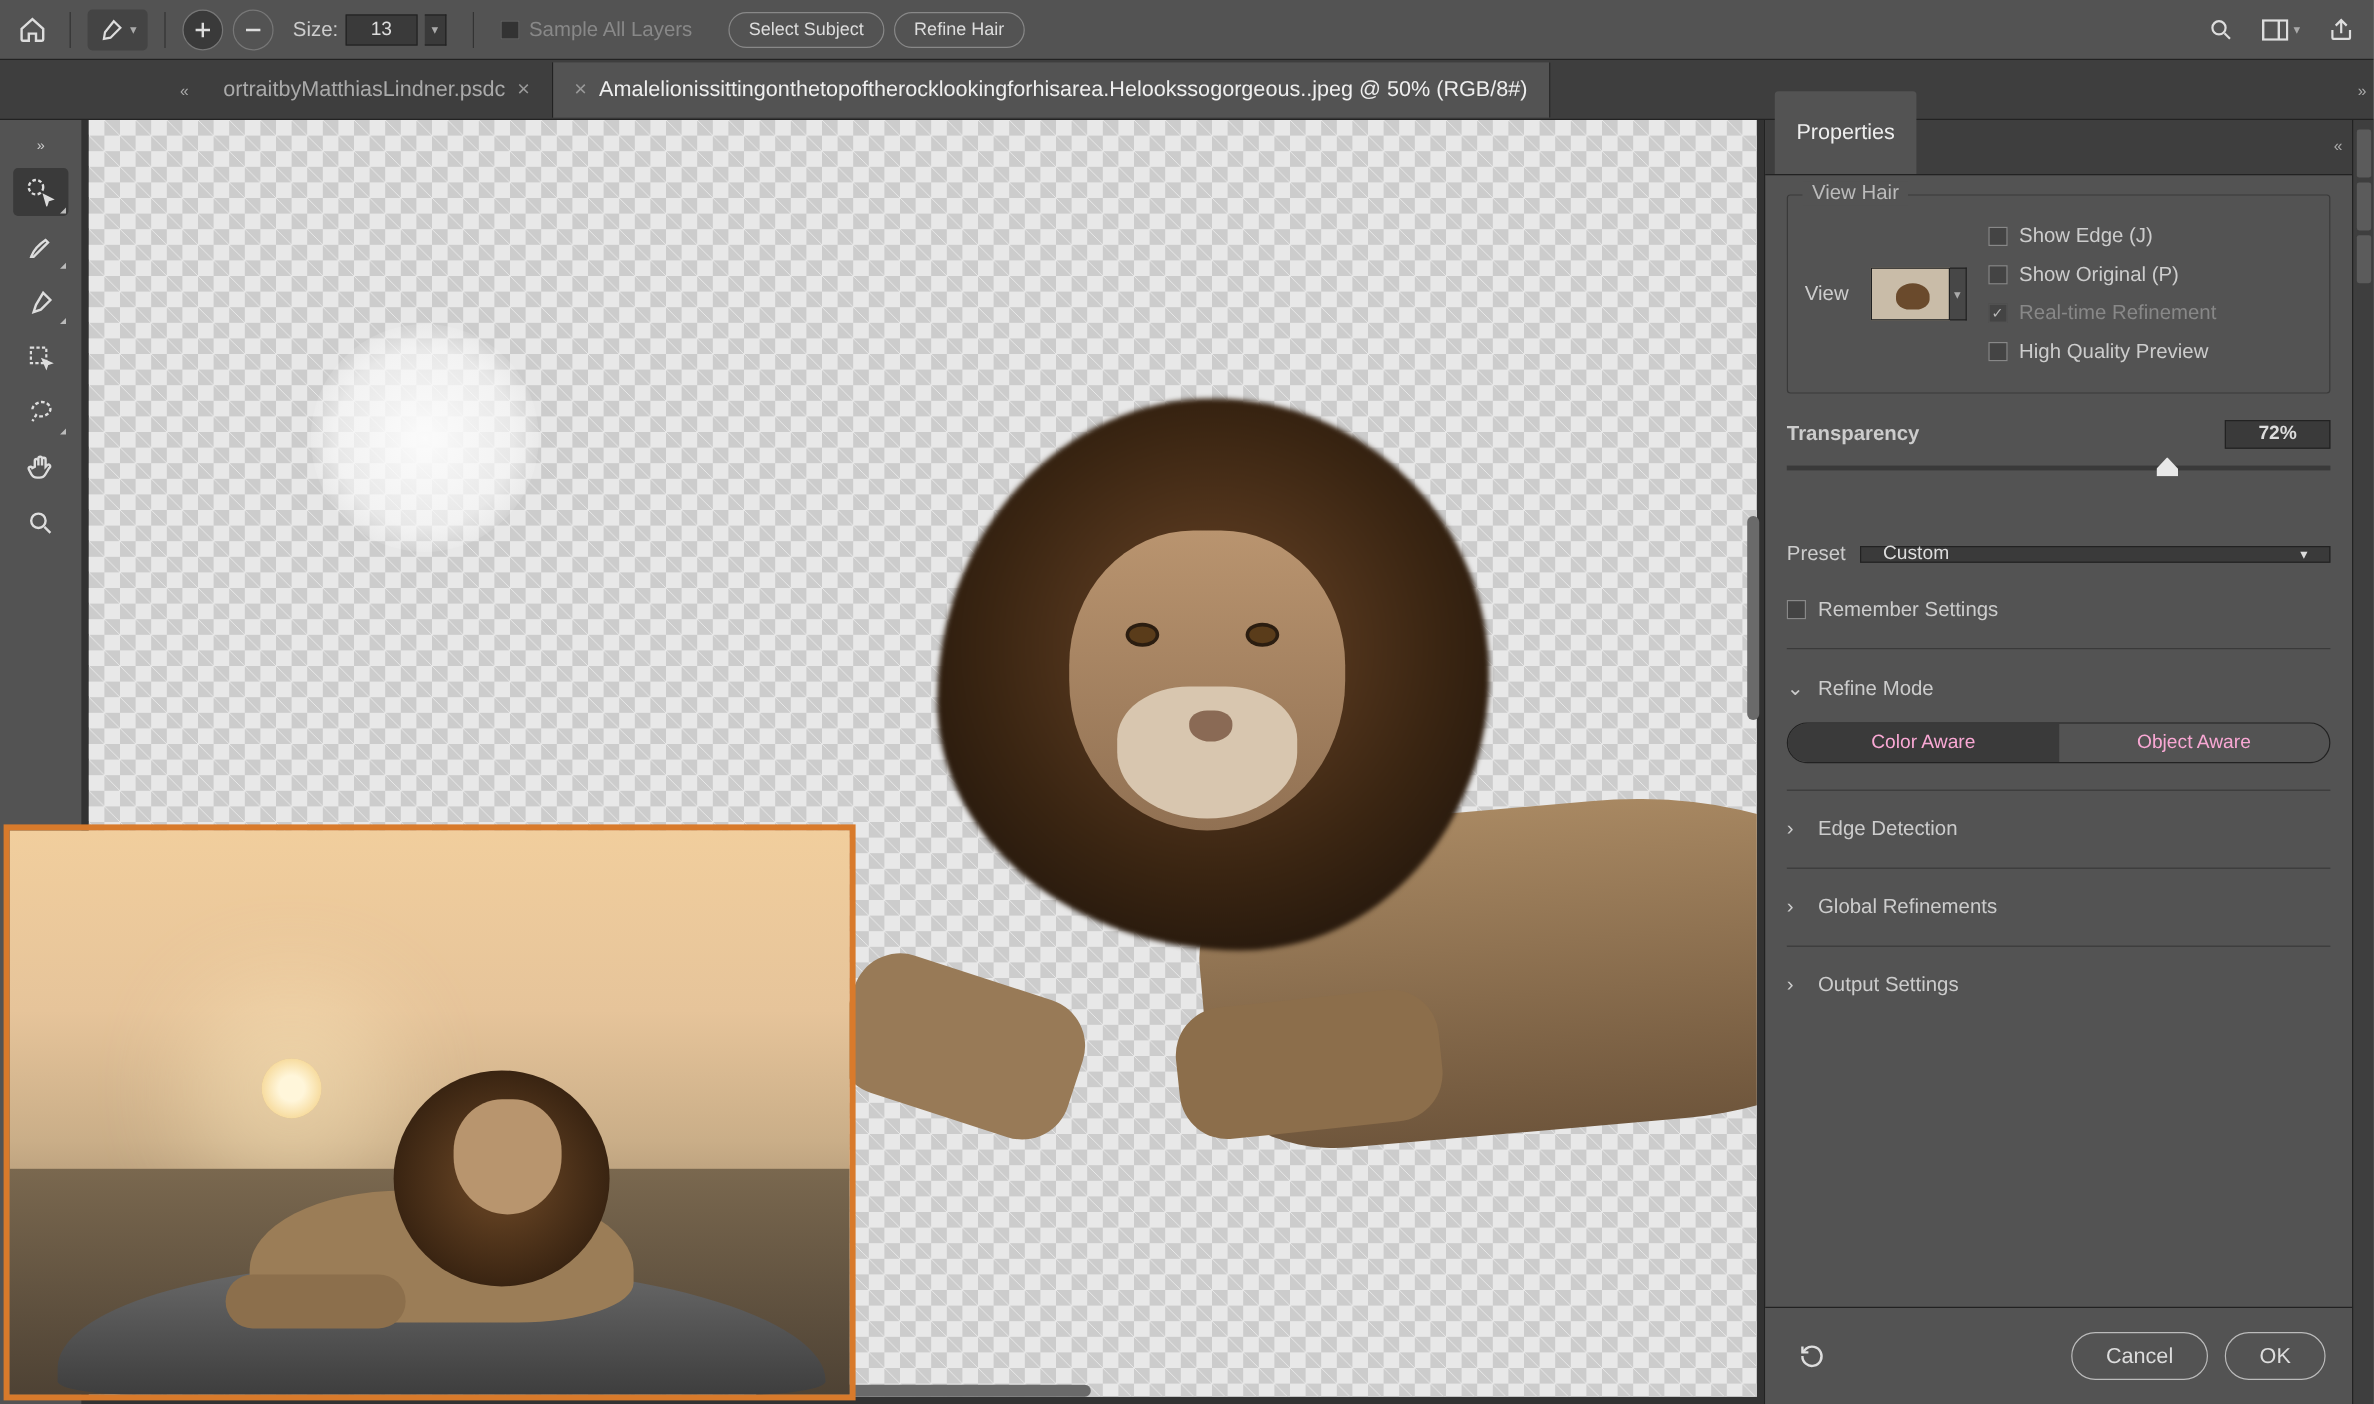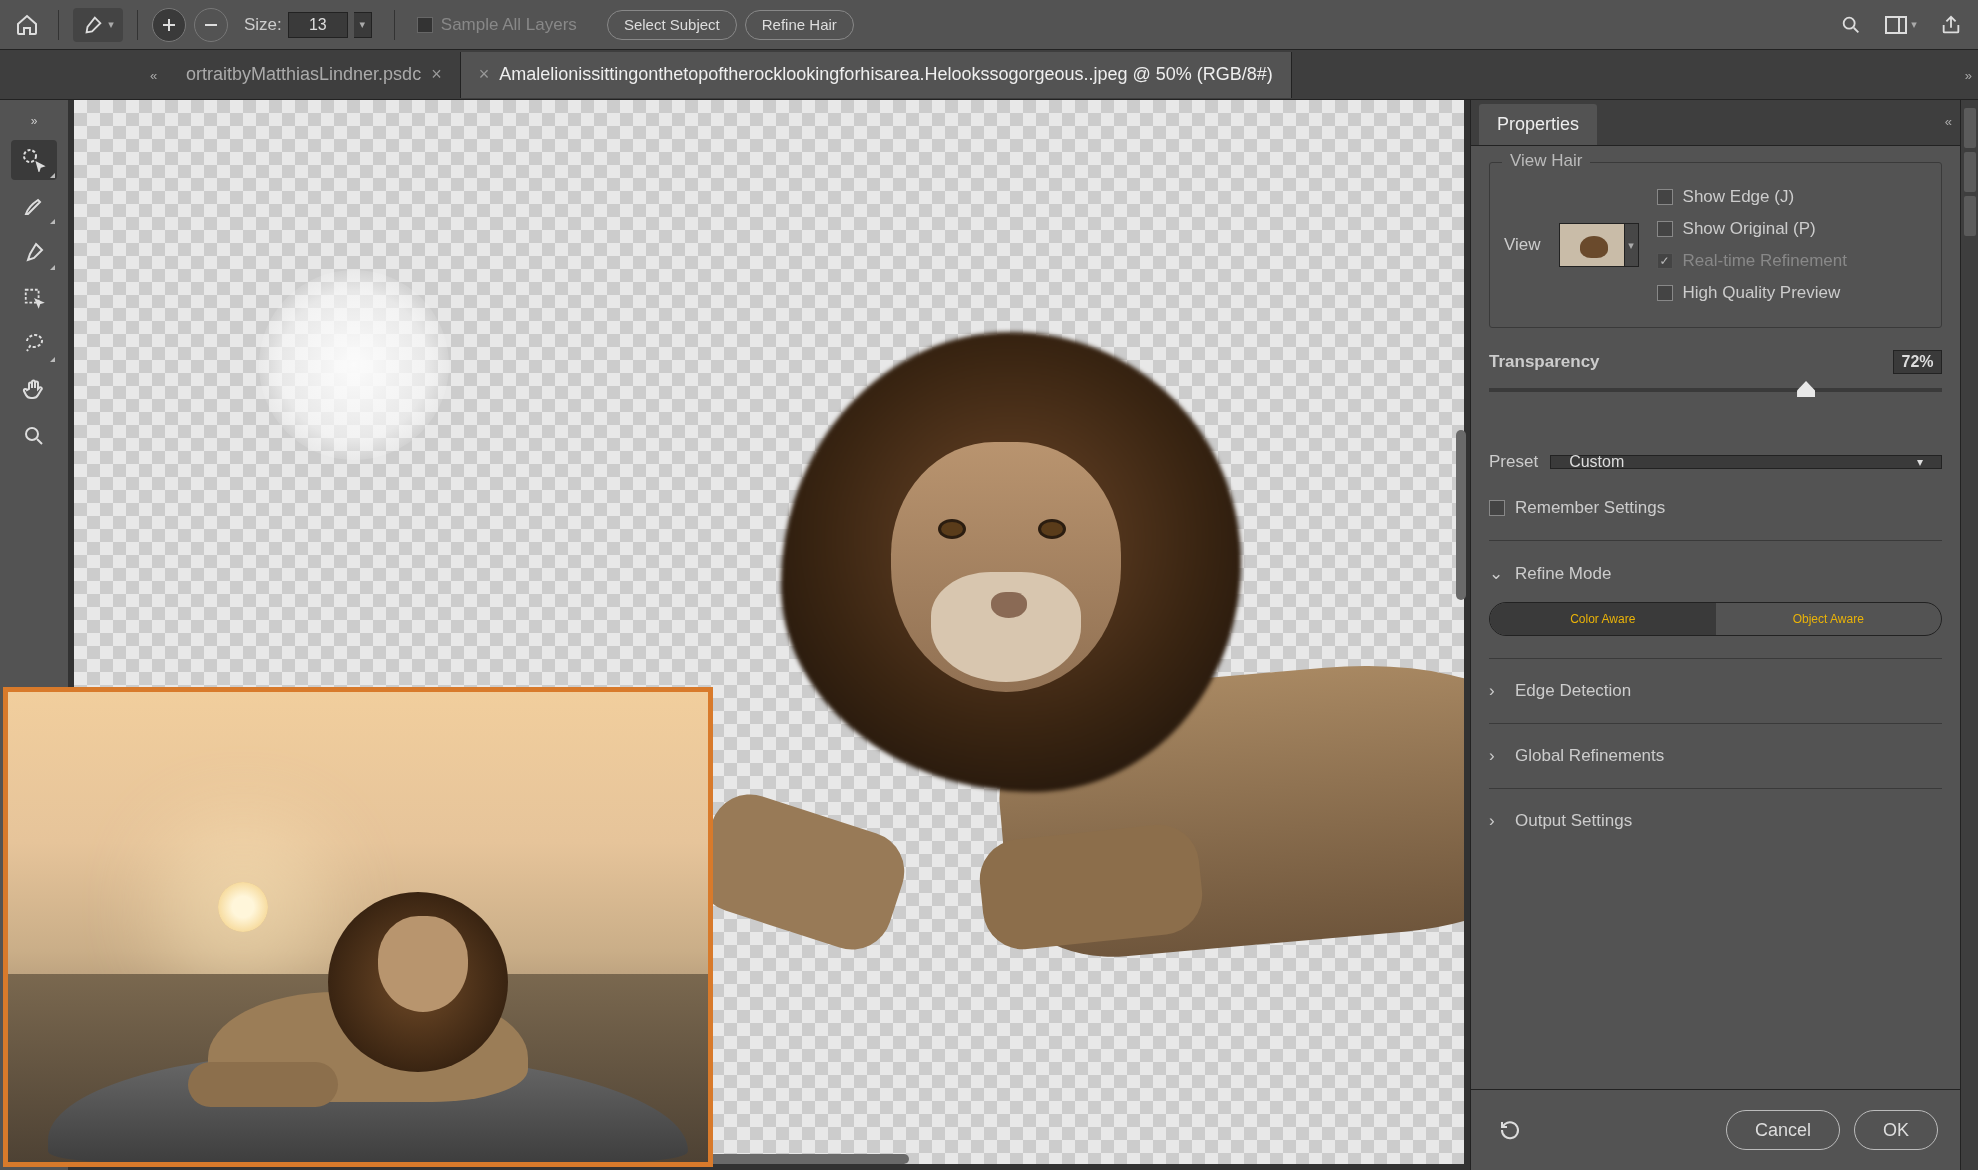--- a/index.html
+++ b/index.html
@@ -61,47 +61,47 @@
 .eye.l { left:200px; top:230px; }
 .eye.r { left:300px; top:230px; }
 .body { position:absolute; left:260px; top:380px; width:560px; height:270px; background:linear-gradient(#a88862,#6f563c); border-radius:30% 40% 30% 20%/40% 40% 30% 30%; transform:rotate(-5deg); }
 .leg1 { position:absolute; left:-40px; top:520px; width:200px; height:120px; background:#987a57; border-radius:40px; transform:rotate(18deg);}
 .leg2 { position:absolute; left:240px; top:540px; width:220px; height:110px; background:#8c6e4b; border-radius:40px; transform:rotate(-6deg);}
 .brush-circle { position:absolute; left:185px; top:170px; width:190px; height:190px; border-radius:50%; background:radial-gradient(circle,#fbfbfb 0%,rgba(250,250,250,0.6) 55%, rgba(250,250,250,0) 75%); pointer-events:none; }
 
 
 .panel-stack { width:490px; background:#535353; display:flex; flex-direction:column; border-left:1px solid #222; }
 .panel-tabbar { height:46px; display:flex; align-items:flex-end; background:#3e3e3e; border-bottom:1px solid #222; position:relative;}
-.panel-tab { margin-left:8px; padding:10px 18px; background:#535353; color:#eee; font-size:18px; border-top-left-radius:3px; border-top-right-radius:3px; }
+.panel-tab { margin-left:8px; padding:24px 18px; background:#535353; color:#eee; font-size:18px; border-top-left-radius:3px; border-top-right-radius:3px; }
 .panel-collapse { position:absolute; right:8px; top:14px; font-size:13px; color:#aaa; }
 .panel-body { flex:1; overflow:auto; padding:16px 18px 0 18px; }
 .fieldset { border:1px solid #3a3a3a; border-radius:3px; padding:18px 14px 18px 14px; margin-bottom:22px; position:relative; }
 .legend { position:absolute; top:-12px; left:12px; background:#535353; padding:0 8px; color:#bbb; font-size:17px; }
 .view-row { display:flex; align-items:center; gap:18px; }
 .thumb { width:66px; height:44px; background:#c9bca8; border:1px solid #222; position:relative; }
 .thumb::after { content:""; position:absolute; left:20px; top:12px; width:28px; height:22px; background:#6a4a2c; border-radius:50% 50% 40% 40%; }
 .thumb-dd { width:14px; height:44px; display:flex; align-items:center; justify-content:center; border:1px solid #222; border-left:none; background:#474747; cursor:pointer; }
 .chk { display:flex; align-items:center; gap:10px; margin:6px 0; color:#ccc; }
 .chk.dim { color:#888; }
 .chkbox { width:16px; height:16px; border:1px solid #888; background:#444; display:flex; align-items:center; justify-content:center; font-size:12px; color:#bbb; }
 .chkbox.checked::after { content:"✓"; }
 
 .slider-row { display:flex; align-items:center; justify-content:space-between;font-weight:bold; }
-.value-box { width:49px; height:24px; background:#3a3a3a; border:1px solid #222; color:#ddd; text-align:center; font-size:16px; line-height:22px; }
+.value-box { width:88px; height:24px; background:#3a3a3a; border:1px solid #222; color:#ddd; text-align:center; font-size:16px; line-height:22px; }
 .slider-track { margin-top:14px; height:4px; background:#3a3a3a; position:relative; width:100%; cursor:pointer; }
 .slider-knob { position:absolute; top:-7px; width:18px; height:16px; background:#e8e8e8; left:68%; clip-path:polygon(50% 0,100% 60%,100% 100%,0 100%,0 60%); }
 
 .row-label { display:flex; align-items:center; gap:12px; margin-bottom:10px; }
 .select { flex:1; height:14px; background:#3a3a3a; border:1px solid #222; color:#ddd; display:flex; align-items:center; justify-content:space-between; padding:0 18px; cursor:pointer; font-size:16px; }
 
 .section { border-top:1px solid #3a3a3a; padding:22px 0; }
 .section-head { display:flex; align-items:center; gap:12px; color:#ccc; cursor:pointer; }
 .sec-caret { width:14px; display:inline-block; }
 .mode-toggle { margin-top:18px; display:flex; height:34px; border:1px solid #222; border-radius:17px; overflow:hidden; }
-.mode-btn { flex:1; display:flex; align-items:center; justify-content:center; cursor:pointer; color:#eab308; font-size:12px; }
+.mode-btn { flex:1; display:flex; align-items:center; justify-content:center; cursor:pointer; color:#f9a8d4; font-size:16px; }
 .mode-btn.active { background:#3a3a3a; }
 
 .panel-footer { height:81px; background:#535353; border-top:1px solid #222; display:flex; align-items:center; justify-content:space-between; padding:0 22px; }
 .reset-btn { width:34px; height:34px; display:flex; align-items:center; justify-content:center; color:#ddd; cursor:pointer; }
 .footer-btns { display:flex; gap:14px; }
 .btn-outline { height:40px; padding:0 28px; border:1px solid #bbb; border-radius:20px; background:transparent; color:#ddd; font-size:18px; cursor:pointer; }
 
 .side-tabs { width:18px; background:#3e3e3e; display:flex; flex-direction:column; align-items:center; padding-top:8px; gap:4px; border-left:1px solid #222; }
 .side-dot { width:12px; height:40px; background:#5b5b5b; border-radius:2px; }
 

